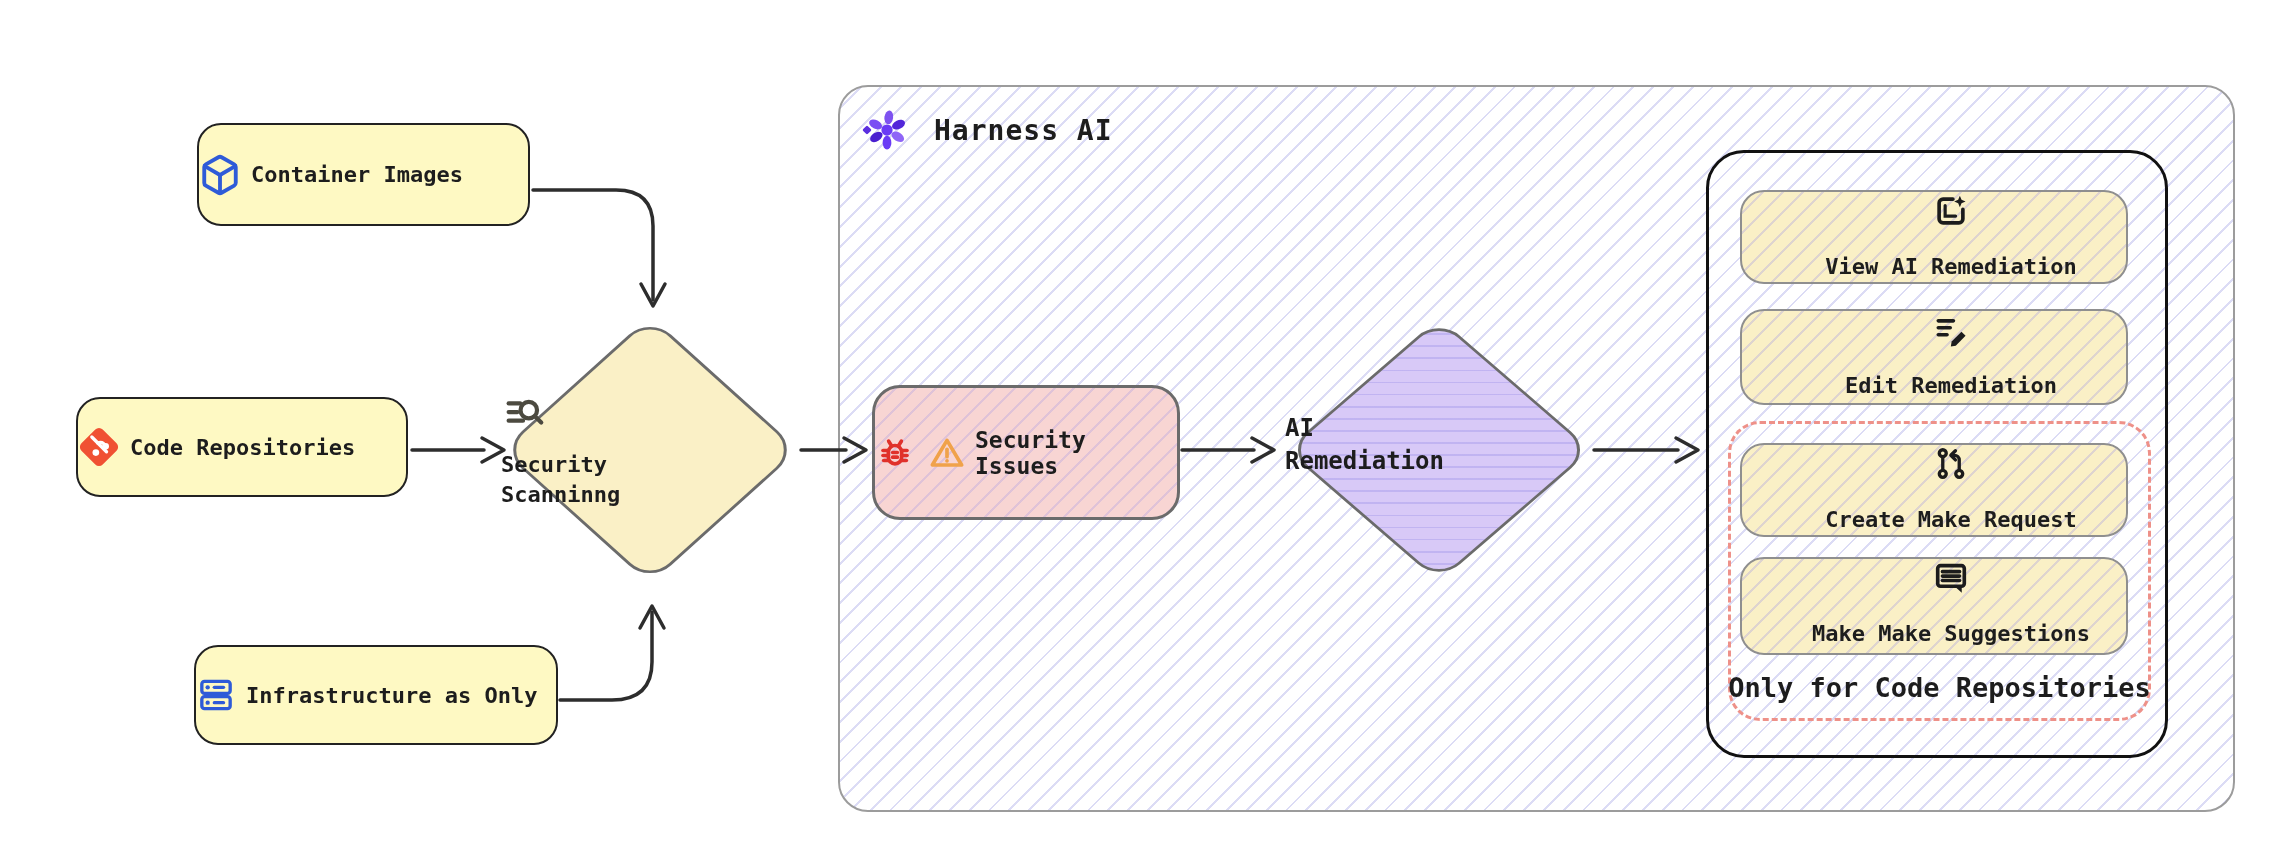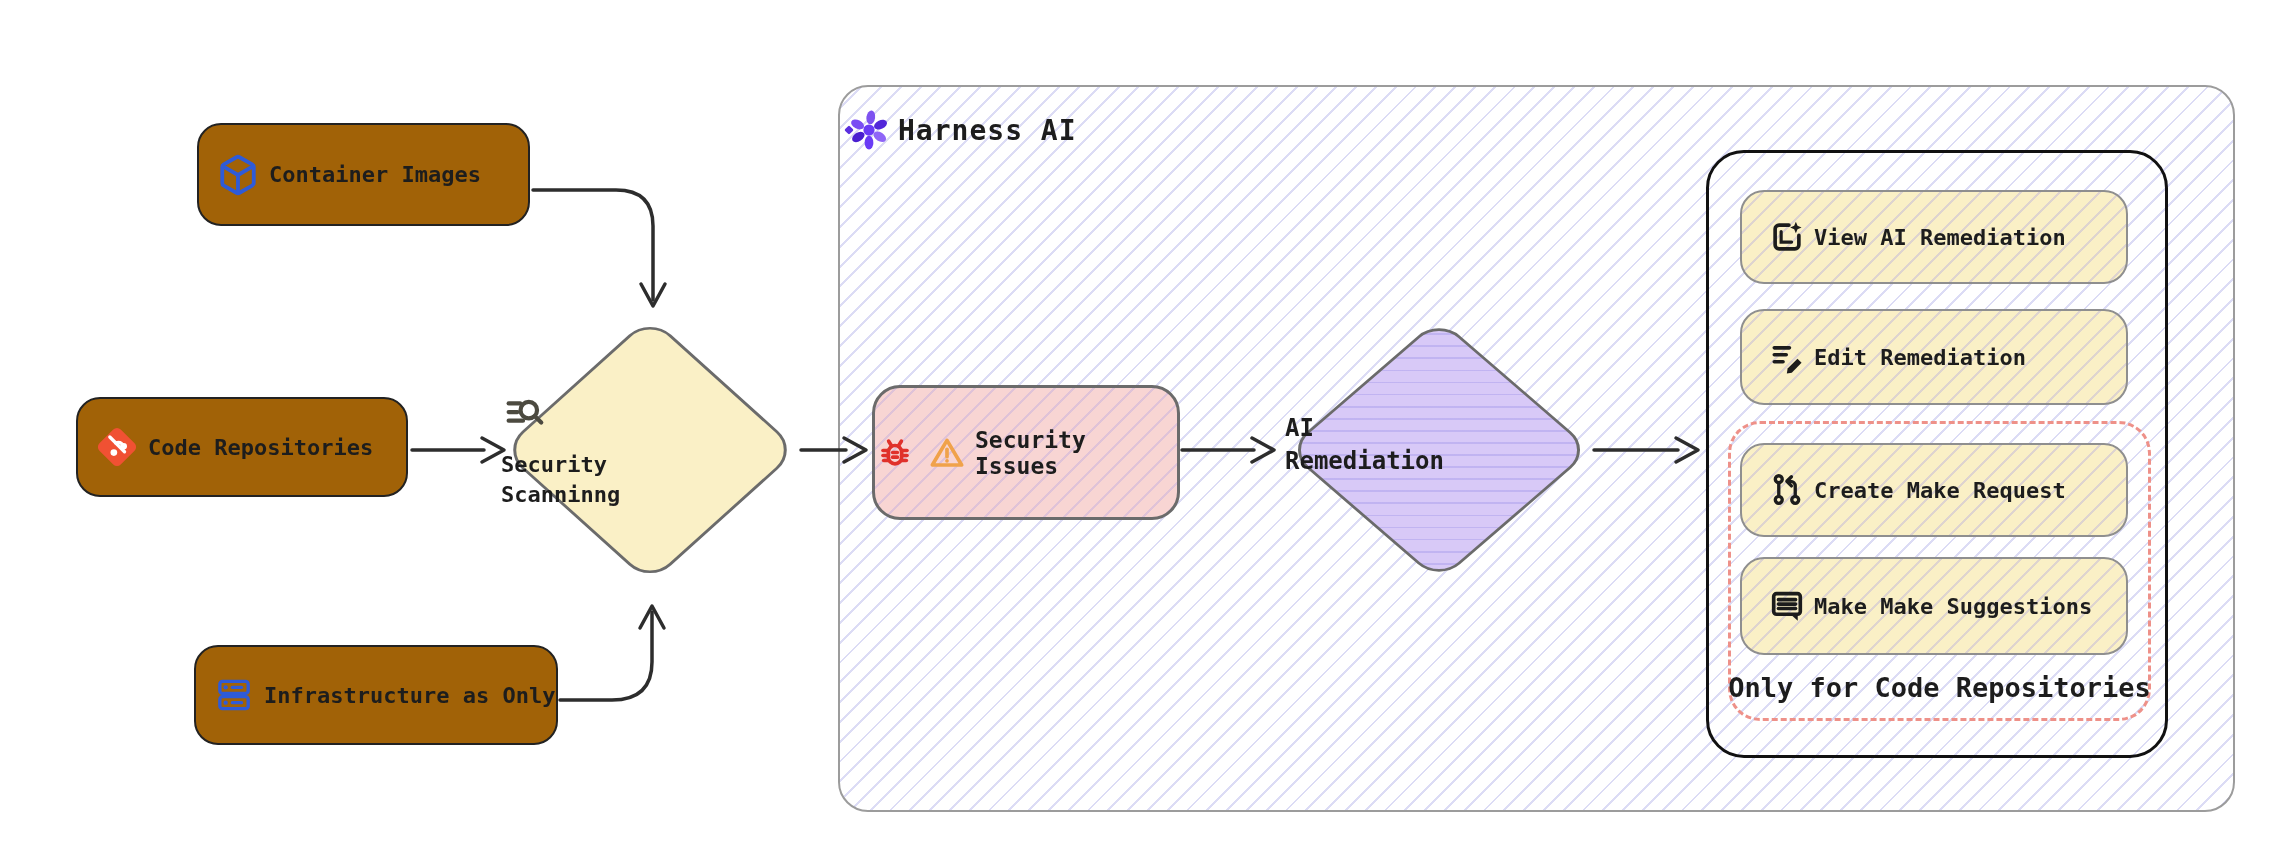--- a/index.html
+++ b/index.html
@@ -7,26 +7,26 @@
     position:relative;width:2278px;height:862px;background:#ffffff;overflow:hidden;
     font-family:"DejaVu Sans Mono","Liberation Mono",monospace;color:var(--text,#1d1d1d);
   }
   
   .harness{
     position:absolute;left:838px;top:85px;width:1397px;height:727px;
     border:2.5px solid #9c9c9c;border-radius:30px;
     background-image:repeating-linear-gradient(135deg,var(--hatch,#dcdcf5) 0px,var(--hatch,#dcdcf5) 2px,transparent 2px,transparent 14px);
     background-color:#ffffff;box-sizing:border-box;
   }
-  .harness-header{position:absolute;left:4px;top:18px;display:flex;align-items:center;gap:4px;}
+  .harness-header{position:absolute;left:22px;top:18px;display:flex;align-items:center;gap:22px;}
   .harness-title{font-size:28px;font-weight:bold;letter-spacing:1px;}
   
   .src-box{
-    position:absolute;display:flex;align-items:center;gap:10px;padding-left:18px;
-    background:#a16207;border:2.5px solid #222222;border-radius:24px;box-sizing:border-box;
+    position:absolute;display:flex;align-items:center;gap:10px;
+    background:#fef9c3;border:2.5px solid #222222;border-radius:24px;box-sizing:border-box;
   }
   .src-label{font-size:22px;font-weight:bold;white-space:nowrap;}
   
   .diamond{position:absolute;}
   .diamond-shape{
     position:absolute;left:50%;top:50%;box-sizing:border-box;
     border:3px solid #6b6b6b;border-radius:30px;
   }
   .diamond-shape.yellow{
     width:211px;height:211px;background:var(--node-yellow,#faf0c6);
@@ -57,21 +57,21 @@
   
   .actions-panel{
     position:absolute;left:1706px;top:150px;width:462px;height:608px;box-sizing:border-box;
     border:3.5px solid #111111;border-radius:38px;background:transparent;
   }
   .action-btn{
     position:absolute;left:1740px;width:388px;box-sizing:border-box;
     border:2px solid #8f8f8f;border-radius:24px;
     background-image:repeating-linear-gradient(135deg,rgba(150,140,230,.28) 0px,rgba(150,140,230,.28) 2px,transparent 2px,transparent 14px);
     background-color:var(--node-yellow,#faf0c6);
-    display:flex;align-items:center;gap:8px;padding-left:26px;
+    display:flex;align-items:center;gap:24px;padding-left:34px;flex-direction:column;
   }
   .action-label{font-size:22px;font-weight:bold;white-space:nowrap;}
   .dashed-zone{
     position:absolute;left:1728px;top:421px;width:423px;height:300px;box-sizing:border-box;
     border:3px dashed var(--dashed-red,#ee9189);border-radius:32px;
   }
   .dashed-note{
     position:absolute;left:1728px;top:672px;width:423px;text-align:center;
     font-size:27px;font-weight:bold;
   }

